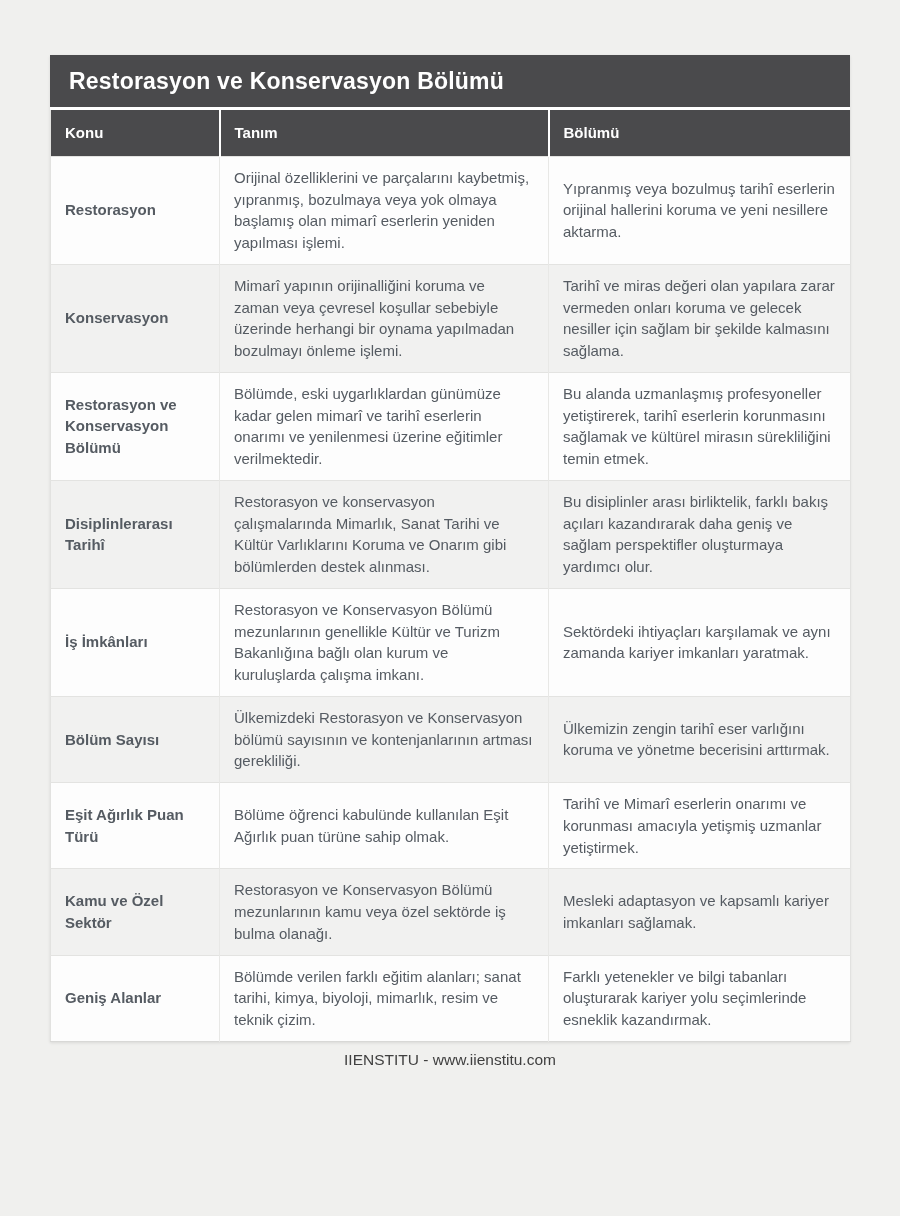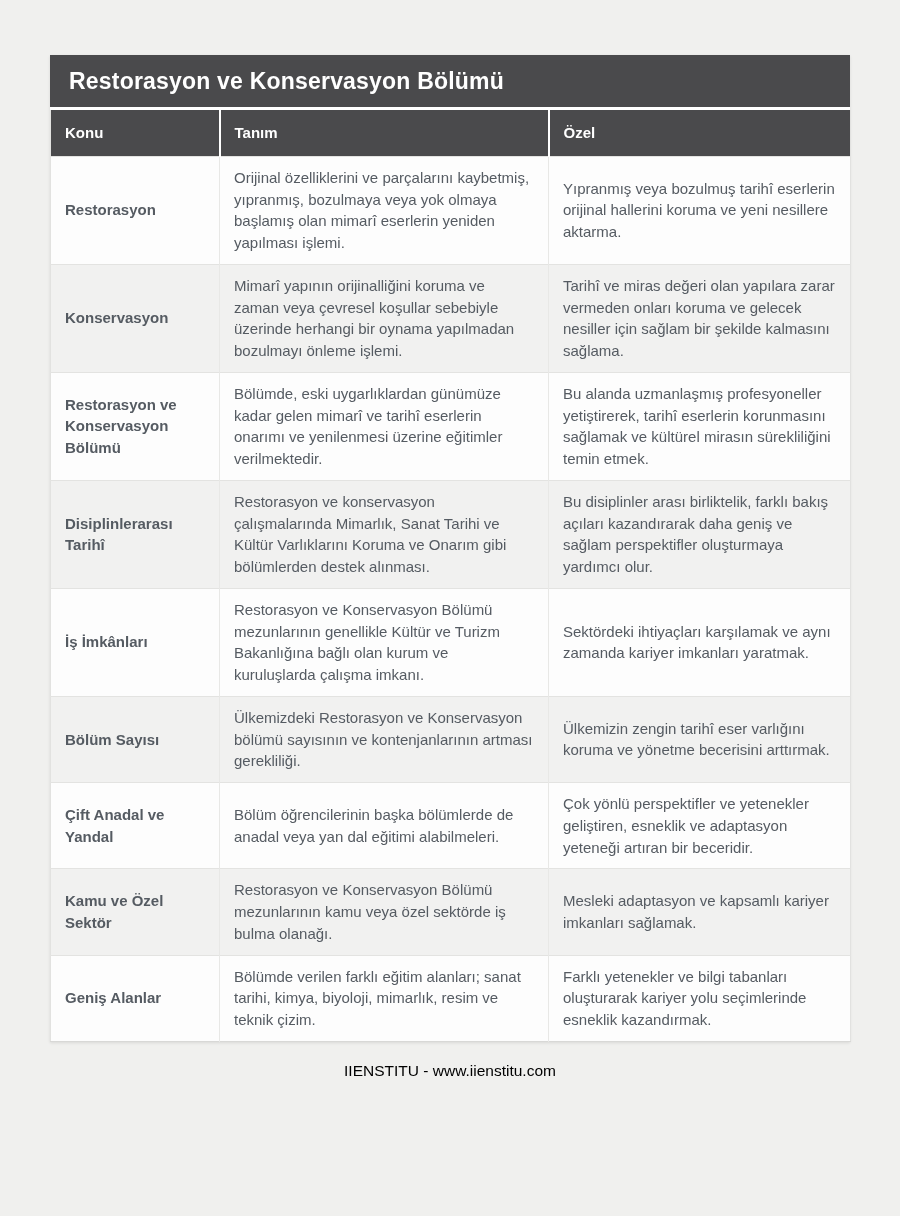--- a/index.html
+++ b/index.html
@@ -57,42 +57,42 @@
     vertical-align: middle;
     border-top: 1px solid #e3e3e1;
     border-left: 1px solid #e8e8e6;
     word-wrap: break-word;
   }
   tbody td:first-child { border-left: none; font-weight: bold; }
   tbody tr:nth-child(odd)  { background: #fdfdfd; }
   tbody tr:nth-child(even) { background: #f1f1f0; }
   .footer {
     width: 800px;
-    margin: 20px 0 0 50px;
+    margin: 9px 0 0 50px;
     text-align: center;
-    color: #000000;
+    color: #404040;
     font-size: 15.5px;
   }
 </style>
 </head>
 <body>
 
 <div class="card">
   <div class="title-bar">Restorasyon ve Konservasyon Bölümü</div>
   <table class="info-table">
     <colgroup>
         <col class="c1">
         <col class="c2">
         <col class="c3">
       </colgroup>
     <thead>
       <tr>
         <th>Konu</th>
         <th>Tanım</th>
-        <th>Özel</th>
+        <th>Bölümü</th>
       </tr>
     </thead>
     <tbody>
       <tr>
         <td>Restorasyon</td>
         <td>Orijinal özelliklerini ve parçalarını kaybetmiş, yıpranmış, bozulmaya veya yok olmaya başlamış olan mimarî eserlerin yeniden yapılması işlemi.</td>
         <td>Yıpranmış veya bozulmuş tarihî eserlerin orijinal hallerini koruma ve yeni nesillere aktarma.</td>
       </tr>
       <tr>
         <td>Konservasyon</td>
@@ -113,23 +113,23 @@
         <td>İş İmkânları</td>
         <td>Restorasyon ve Konservasyon Bölümü mezunlarının genellikle Kültür ve Turizm Bakanlığına bağlı olan kurum ve kuruluşlarda çalışma imkanı.</td>
         <td>Sektördeki ihtiyaçları karşılamak ve aynı zamanda kariyer imkanları yaratmak.</td>
       </tr>
       <tr>
         <td>Bölüm Sayısı</td>
         <td>Ülkemizdeki Restorasyon ve Konservasyon bölümü sayısının ve kontenjanlarının artması gerekliliği.</td>
         <td>Ülkemizin zengin tarihî eser varlığını koruma ve yönetme becerisini arttırmak.</td>
       </tr>
       <tr>
-        <td>Çift Anadal ve Yandal</td>
-        <td>Bölüm öğrencilerinin başka bölümlerde de anadal veya yan dal eğitimi alabilmeleri.</td>
-        <td>Çok yönlü perspektifler ve yetenekler geliştiren, esneklik ve adaptasyon yeteneği artıran bir beceridir.</td>
+        <td>Eşit Ağırlık Puan Türü</td>
+        <td>Bölüme öğrenci kabulünde kullanılan Eşit Ağırlık puan türüne sahip olmak.</td>
+        <td>Tarihî ve Mimarî eserlerin onarımı ve korunması amacıyla yetişmiş uzmanlar yetiştirmek.</td>
       </tr>
       <tr>
         <td>Kamu ve Özel Sektör</td>
         <td>Restorasyon ve Konservasyon Bölümü mezunlarının kamu veya özel sektörde iş bulma olanağı.</td>
         <td>Mesleki adaptasyon ve kapsamlı kariyer imkanları sağlamak.</td>
       </tr>
       <tr>
         <td>Geniş Alanlar</td>
         <td>Bölümde verilen farklı eğitim alanları; sanat tarihi, kimya, biyoloji, mimarlık, resim ve teknik çizim.</td>
         <td>Farklı yetenekler ve bilgi tabanları oluşturarak kariyer yolu seçimlerinde esneklik kazandırmak.</td>

